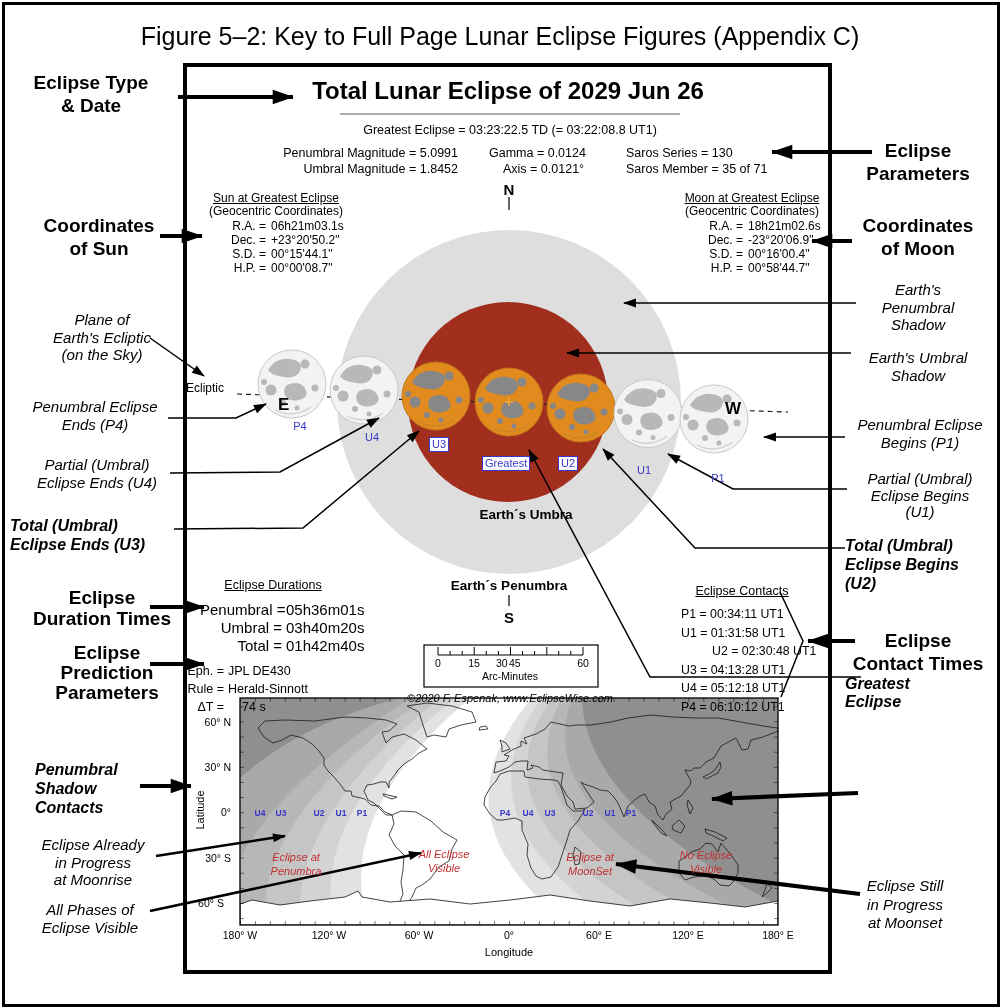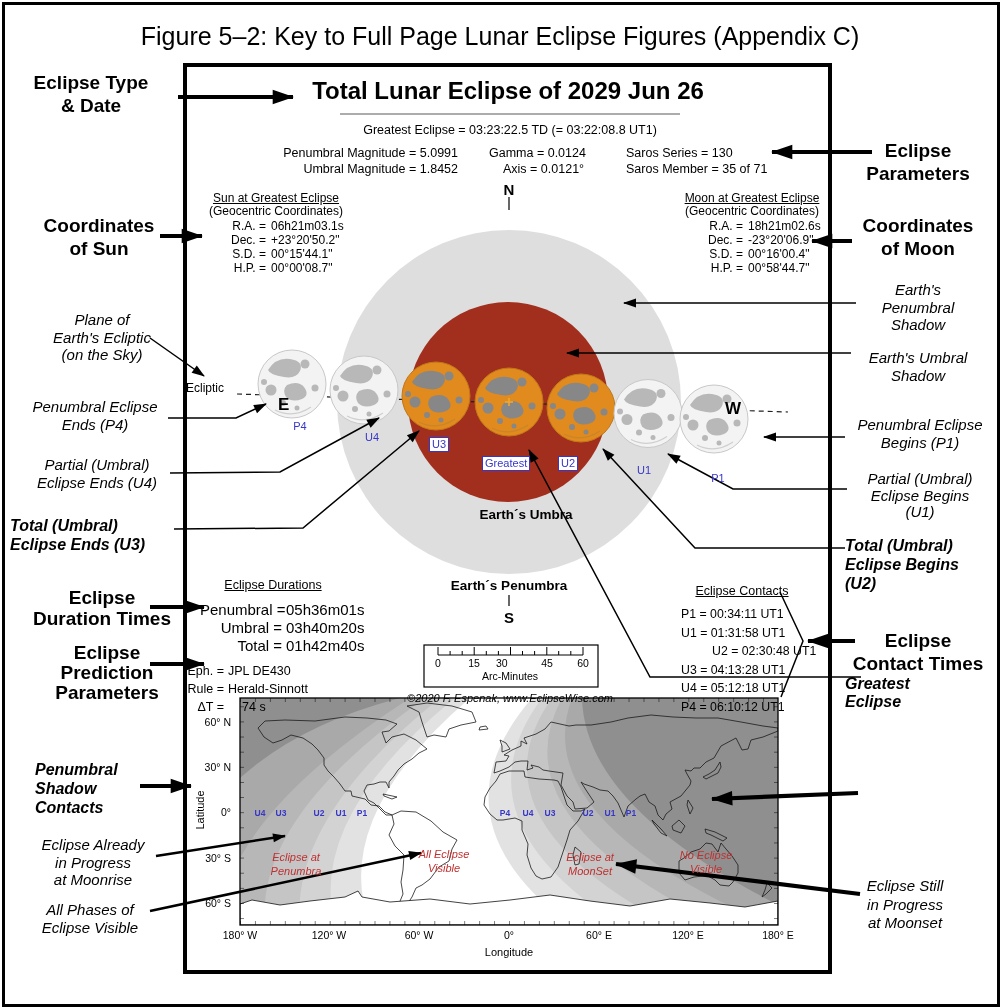--- a/index.html
+++ b/index.html
@@ -262,30 +262,30 @@
   <div class="contactrow" style="left:681px;top:607px;">P1 = 00:34:11 UT1</div>
   <div class="contactrow" style="left:681px;top:625.5px;">U1 = 01:31:58 UT1</div>
   <div class="contactrow" style="left:681px;top:644px;margin-left:31px;">U2 = 02:30:48 UT1</div>
   <div class="contactrow" style="left:681px;top:662.5px;">U3 = 04:13:28 UT1</div>
   <div class="contactrow" style="left:681px;top:681px;">U4 = 05:12:18 UT1</div>
   <div class="contactrow" style="left:681px;top:699.5px;">P4 = 06:10:12 UT1</div>
 
   <div class="maptick" style="left:423px;top:657px;width:30px;text-align:center;">0</div>
   <div class="maptick" style="left:459px;top:657px;width:30px;text-align:center;">15</div>
   <div class="maptick" style="left:496px;top:657px;width:30px;">30</div>
-  <div class="maptick" style="left:532px;top:657px;width:30px;text-align:center;">45</div>
+  <div class="maptick" style="left:509px;top:657px;width:30px;text-align:left;">45</div>
   <div class="maptick" style="left:568px;top:657px;width:30px;text-align:center;">60</div>
   <div class="maptick" style="left:450px;top:670px;width:120px;text-align:center;">Arc-Minutes</div>
   <div class="abs ctr" style="left:380px;top:692px;width:260px;font-size:11px;font-style:italic;">©2020 F. Espenak, www.EclipseWise.com</div>
 
   <div class="maptick" style="left:191px;top:716px;width:40px;text-align:right;">60° N</div>
   <div class="maptick" style="left:191px;top:761px;width:40px;text-align:right;">30° N</div>
   <div class="maptick" style="left:191px;top:806px;width:40px;text-align:right;">0°</div>
   <div class="maptick" style="left:191px;top:852px;width:40px;text-align:right;">30° S</div>
-  <div class="maptick" style="left:191px;top:897px;width:40px;text-align:right;">60° S</div>
+  <div class="maptick" style="left:191px;top:897px;width:40px;text-align:center;">60° S</div>
   <div class="abs ctr" style="left:172px;top:804px;width:56px;font-size:11px;transform:rotate(-90deg);">Latitude</div>
   <div class="maptick" style="left:215px;top:929px;width:50px;text-align:center;">180° W</div>
   <div class="maptick" style="left:304px;top:929px;width:50px;text-align:center;">120° W</div>
   <div class="maptick" style="left:394px;top:929px;width:50px;text-align:center;">60° W</div>
   <div class="maptick" style="left:484px;top:929px;width:50px;text-align:center;">0°</div>
   <div class="maptick" style="left:574px;top:929px;width:50px;text-align:center;">60° E</div>
   <div class="maptick" style="left:663px;top:929px;width:50px;text-align:center;">120° E</div>
   <div class="maptick" style="left:753px;top:929px;width:50px;text-align:center;">180° E</div>
   <div class="abs ctr" style="left:459px;top:946px;width:100px;font-size:11px;">Longitude</div>
 

